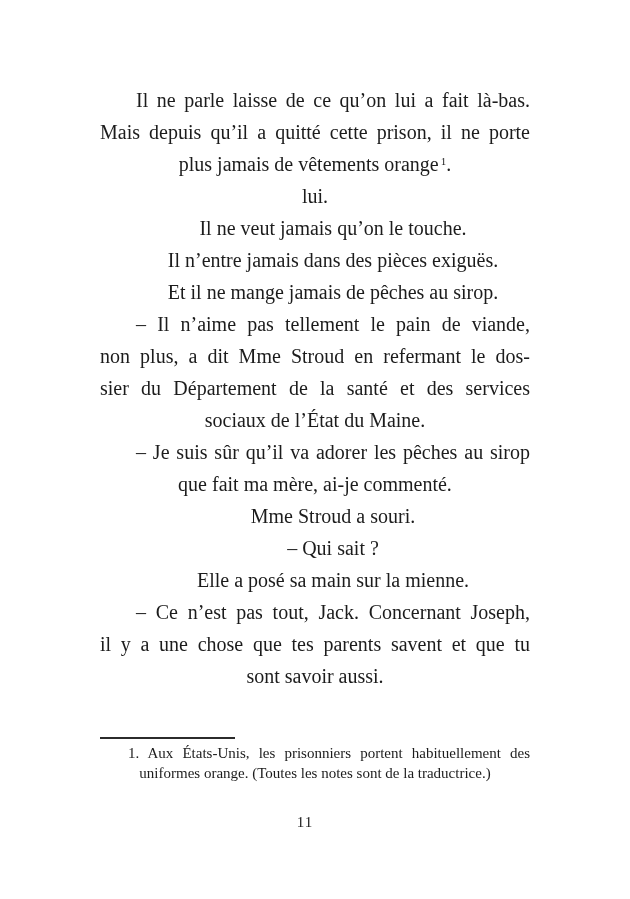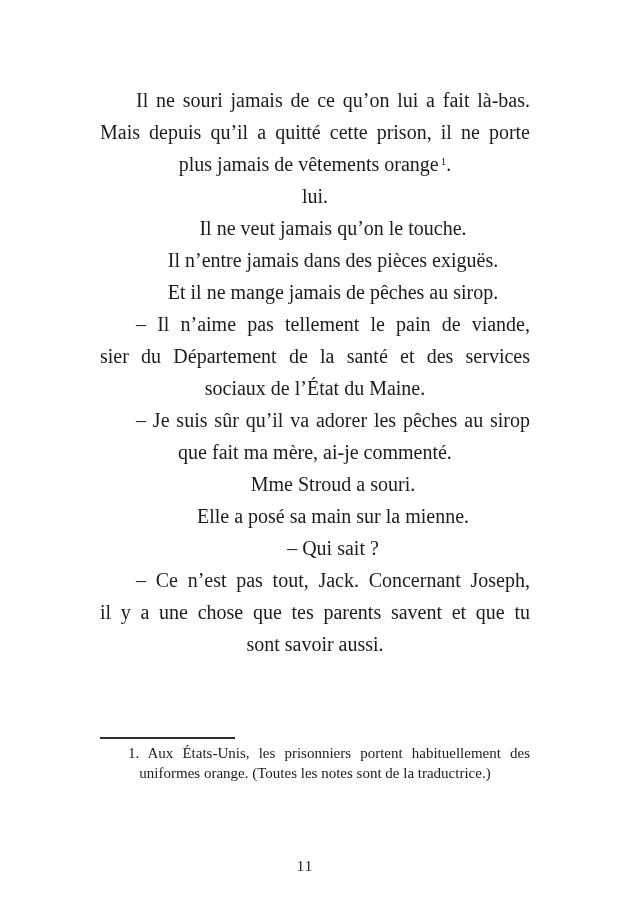--- a/index.html
+++ b/index.html
@@ -72,44 +72,44 @@
     text-align-last: justify;
   }
   .page-number {
     position: absolute;
     left: 90px;
     top: 814px;
     width: 430px;
     text-align: center;
     font-size: 15px;
     letter-spacing: 1px;
-    margin-top: 44px;
   }
 </style>
 </head>
 <body>
 
 <div class="page" style="--page-bg: #ffffff; --ink: #1c1c1c;">
 
   <div class="body-text" id="bodyText">
-      <div class="line indent justify">Il ne souri jamais de ce qu’on lui a fait là-bas.</div>
+      <div class="line indent justify">Il ne parle laisse de ce qu’on lui a fait là-bas.</div>
       <div class="line justify">Mais depuis qu’il a quitté cette prison, il ne porte</div>
       <div class="line">plus jamais de vêtements orange<sup>1</sup>.</div>
       <div class="line">lui.</div>
       <div class="line indent">Il ne veut jamais qu’on le touche.</div>
       <div class="line indent">Il n’entre jamais dans des pièces exiguës.</div>
       <div class="line indent">Et il ne mange jamais de pêches au sirop.</div>
       <div class="line indent justify">– Il n’aime pas tellement le pain de viande,</div>
+      <div class="line justify">non plus, a dit Mme Stroud en refermant le dos-</div>
       <div class="line justify">sier du Département de la santé et des services</div>
       <div class="line">sociaux de l’État du Maine.</div>
       <div class="line indent justify">– Je suis sûr qu’il va adorer les pêches au sirop</div>
       <div class="line">que fait ma mère, ai-je commenté.</div>
       <div class="line indent">Mme Stroud a souri.</div>
+      <div class="line indent">– Qui sait ?</div>
       <div class="line indent">Elle a posé sa main sur la mienne.</div>
-      <div class="line indent">– Qui sait ?</div>
       <div class="line indent justify">– Ce n’est pas tout, Jack. Concernant Joseph,</div>
       <div class="line justify">il y a une chose que tes parents savent et que tu</div>
       <div class="line">sont savoir aussi.</div>
     </div>
 
   <div class="footnote-block">
     <div class="footnote-rule"></div>
     <div class="footnote-lines" id="footnoteLines">
         <div class="fline indent justify">1. Aux États-Unis, les prisonniers portent habituellement des</div>
         <div class="fline">uniformes orange. (Toutes les notes sont de la traductrice.)</div>

